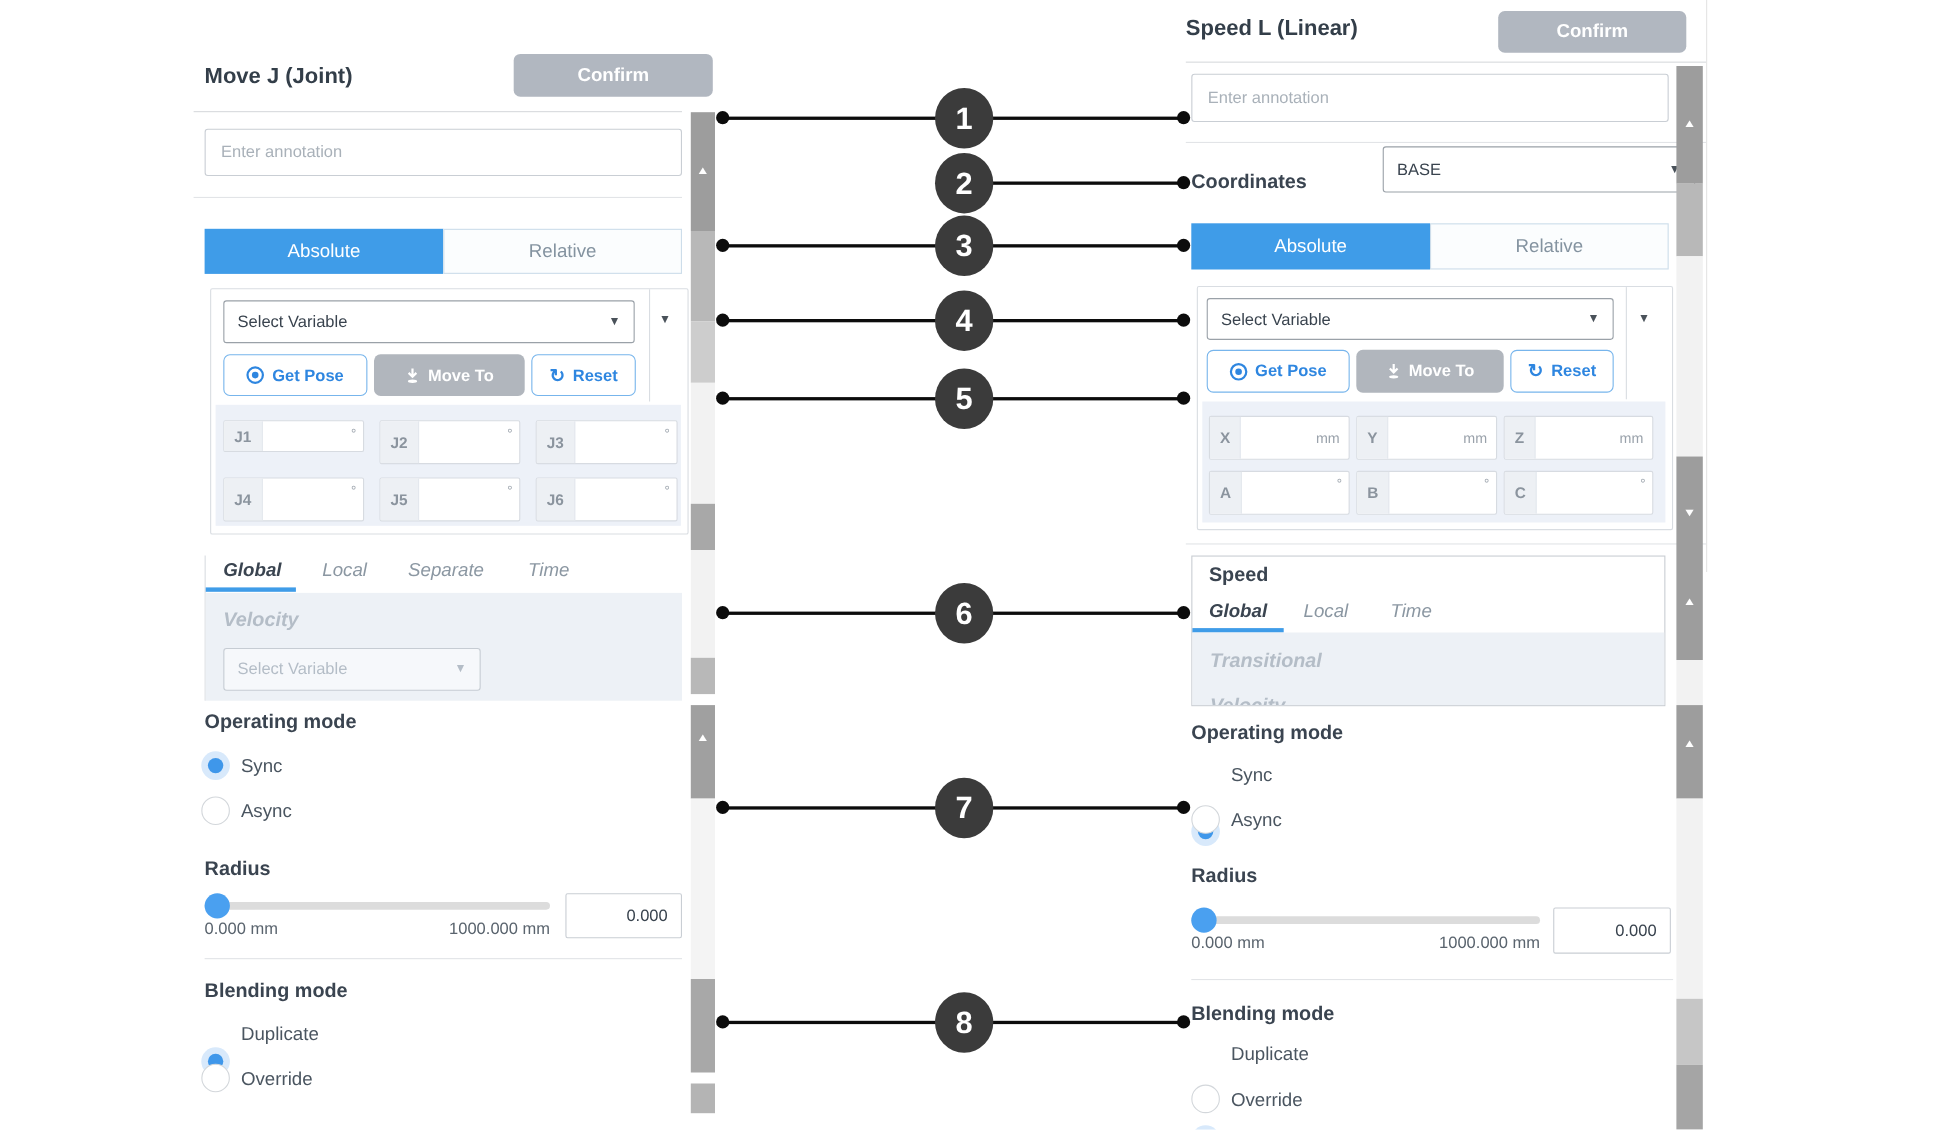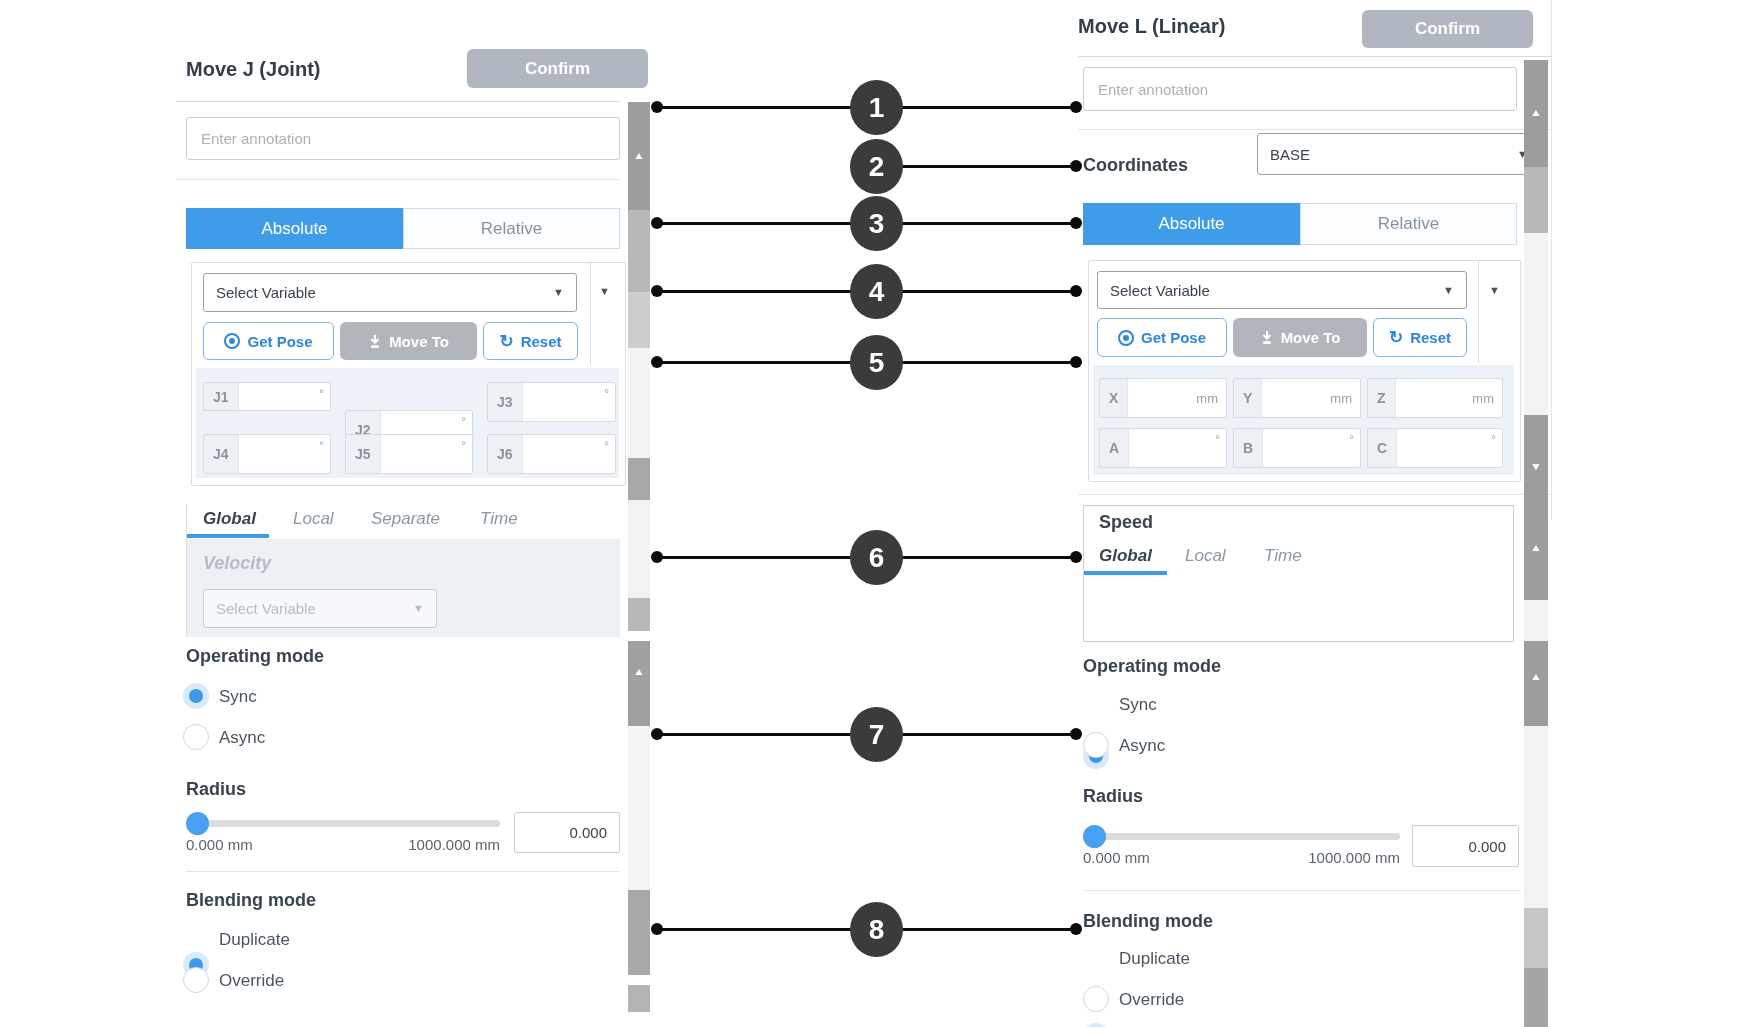--- a/index.html
+++ b/index.html
@@ -92,21 +92,21 @@
     <span style="font-size:17px;font-weight:700;">↻</span>
     <span>Reset</span>
   </button>
 
   <div class="abs fldbg" style="left:196px;top:368px;width:423px;height:110px;"></div>
 
   <div class="abs fld" style="left:203px;top:382px;width:128px;height:29px;">
     <span class="l">J1</span>
       <span class="u">°</span>
     </div>
-  <div class="abs fld" style="left:345px;top:382px;width:128px;height:40px;margin-top:28px;">
+  <div class="abs fld" style="left:345px;top:382px;width:128px;height:40px;">
     <span class="l">J2</span>
       <span class="u">°</span>
     </div>
   <div class="abs fld" style="left:487px;top:382px;width:129px;height:40px;">
     <span class="l">J3</span>
       <span class="u">°</span>
     </div>
 
   <div class="abs fld" style="left:203px;top:434px;width:128px;height:40px;">
     <span class="l">J4</span>
@@ -203,21 +203,21 @@
   <div class="co-l" style="left:657px;top:733px;width:419px;"></div>
   <div class="co-d" style="left:651px;top:728px;"></div>
   <div class="co-d" style="left:1070px;top:728px;"></div>
   <div class="co-c" style="left:850px;top:707px;">7</div>
 
   <div class="co-l" style="left:657px;top:928px;width:419px;"></div>
   <div class="co-d" style="left:651px;top:923px;"></div>
   <div class="co-d" style="left:1070px;top:923px;"></div>
   <div class="co-c" style="left:850px;top:902px;">8</div>
 
-  <div class="abs ttl" style="left:1078px;top:15px;">Move L (Linear)</div>
+  <div class="abs ttl" style="left:1078px;top:15px;">Speed L (Linear)</div>
   <button class="abs btn-confirm" style="left:1362px;top:10px;width:171px;height:38px;">Confirm</button>
   <div class="abs hr" style="left:1078px;top:56px;width:473px;background:#d8dadd;"></div>
 
   <input class="abs inp" style="left: 1083px; top: 67px; width: 434px; height: 44px;" placeholder="Enter annotation">
   <div class="abs hr" style="left:1078px;top:129px;width:473px;"></div>
 
   <div class="abs lbl17" style="left:1083px;top:142px;margin-top:13px;">Coordinates</div>
   <div class="abs dd" style="left:1257px;top:133px;width:284px;height:42px;">
     <span>BASE</span>
     <span class="caret">▼</span>
@@ -279,20 +279,24 @@
     </div>
 
   <div class="abs hr" style="left:1078px;top:494px;width:473px;"></div>
 
   <div class="abs" style="left:1083px;top:505px;width:431px;height:137px;border:1px solid #c9ced3;box-sizing:border-box;"></div>
   <div class="abs lbl17" style="left:1099px;top:512px;text-align:right;">Speed</div>
   <div class="abs stab on" style="left:1099px;top:546px;">Global</div>
   <div class="abs stab" style="left:1185px;top:546px;">Local</div>
   <div class="abs stab" style="left:1264px;top:546px;">Time</div>
   <div class="abs" style="left:1084px;top:571px;width:83px;height:4px;background:#3f9ce8;"></div>
+  <div class="abs clip" style="left:1084px;top:575px;width:429px;height:66px;background:#edf1f6;">
+    <div class="abs dimlbl" style="left:16px;top:15px;">Transitional</div>
+    <div class="abs dimlbl" style="left:16px;top:56px;">Velocity</div>
+  </div>
 
   <div class="abs lbl17" style="left:1083px;top:656px;">Operating mode</div>
   <div class="abs radio-s" style="left:1083px;top:691px;"></div>
   <div class="abs rlbl" style="left:1119px;top:695px;">Sync</div>
   <div class="abs radio-o" style="left:1083px;top:732px;"></div>
   <div class="abs rlbl" style="left:1119px;top:736px;">Async</div>
 
   <div class="abs lbl17" style="left:1083px;top:786px;">Radius</div>
   <div class="abs track" style="left:1083px;top:833px;width:317px;"></div>
   <div class="abs knob" style="left:1083px;top:825px;"></div>

